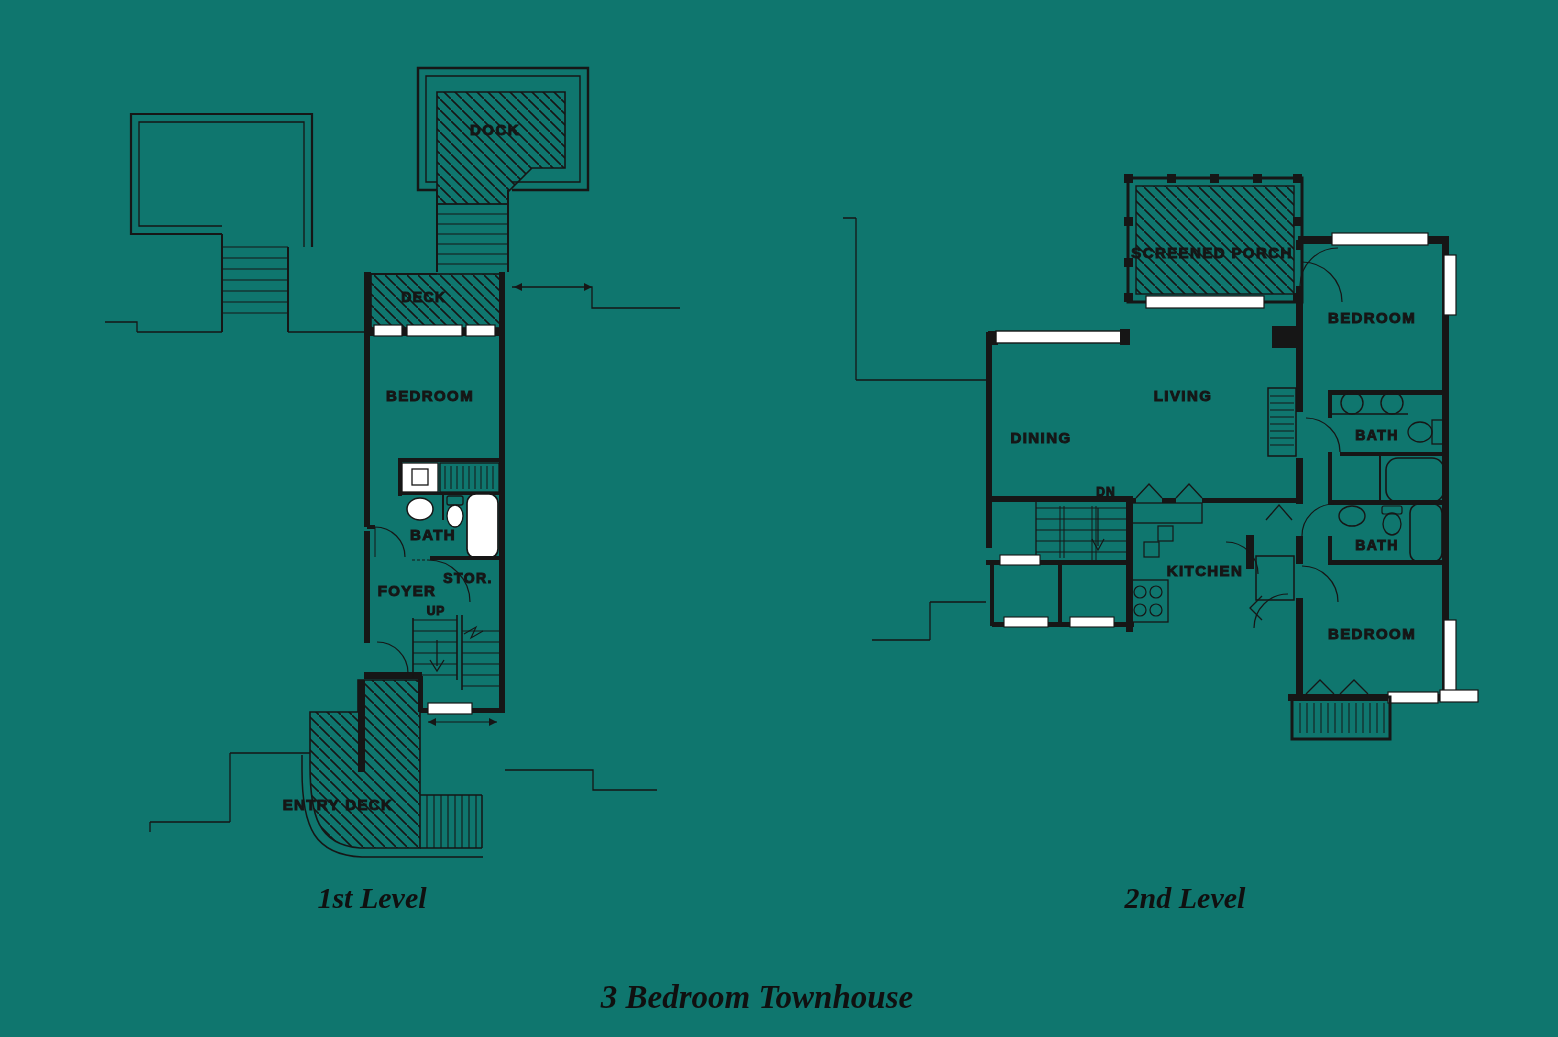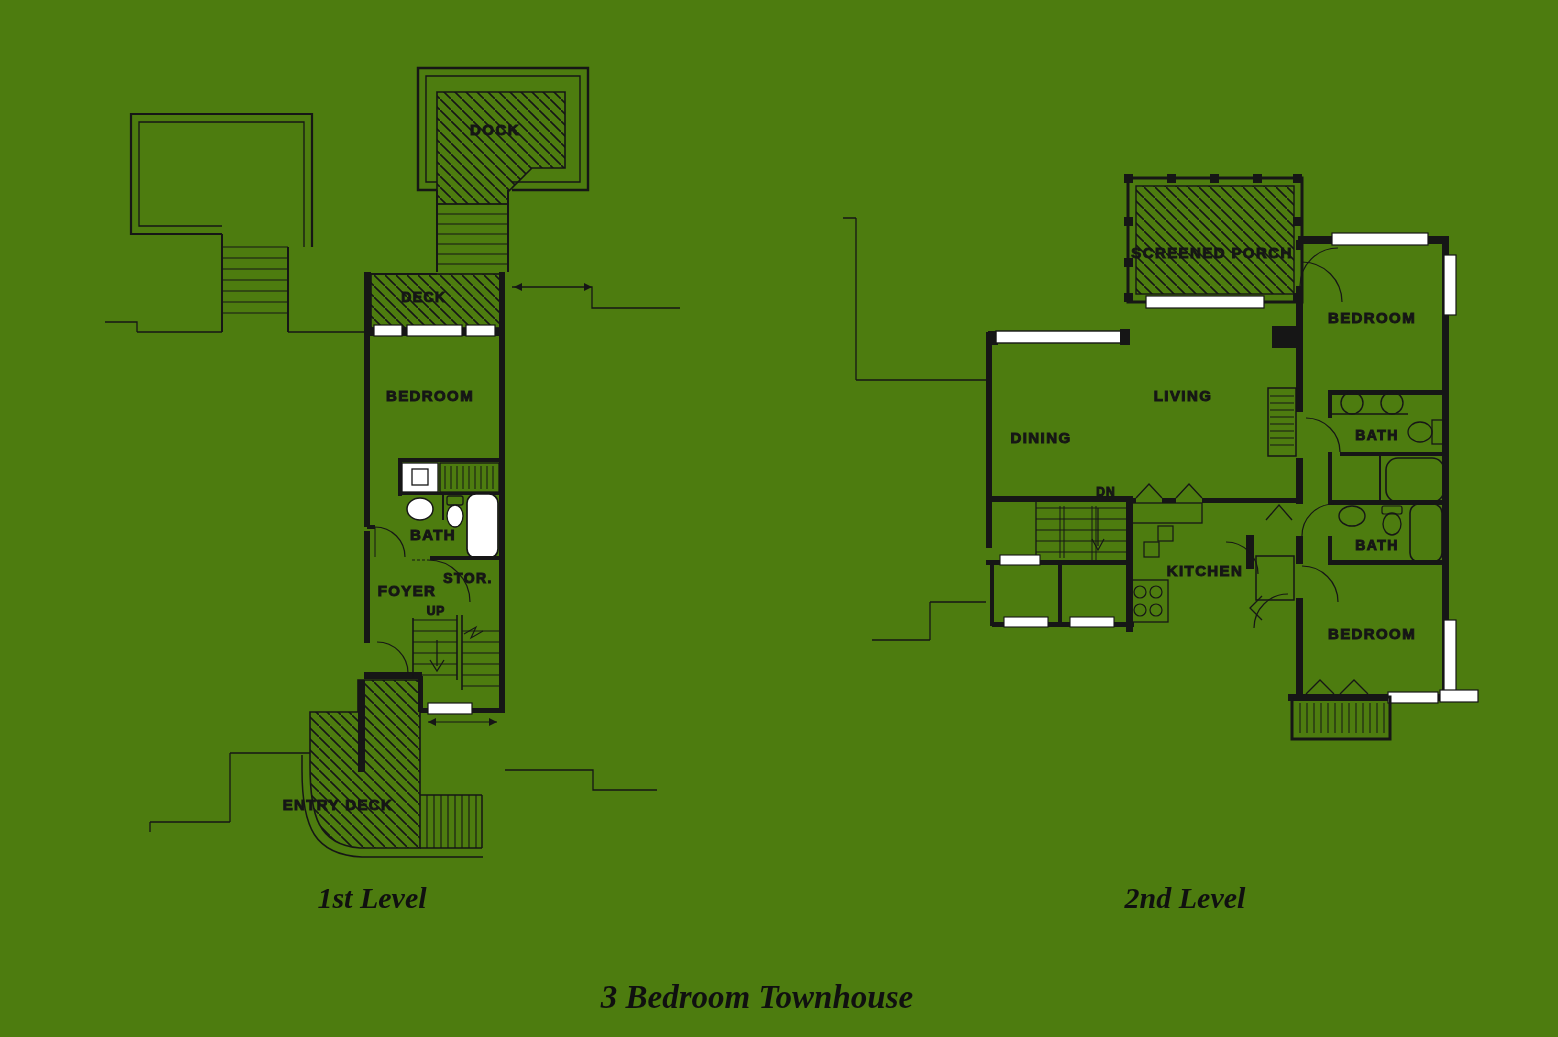--- a/index.html
+++ b/index.html
@@ -1,16 +1,16 @@
 <!DOCTYPE html>
 <html><head>
 <meta charset="utf-8">
 <style>
   html,body{margin:0;padding:0;background:#ffffff;}
-  .page{position:relative;width:1558px;height:1037px;background:#4d7c0f;overflow:hidden;}
+  .page{position:relative;width:1558px;height:1037px;background:#0f766e;overflow:hidden;}
   svg{display:block;}
   .room-label{
     font-family:"Liberation Sans",sans-serif;
     font-weight:bold;
     letter-spacing:1.4px;
     fill:#161616;
   }
   .small-label{
     font-family:"Liberation Sans",sans-serif;
     font-weight:bold;

